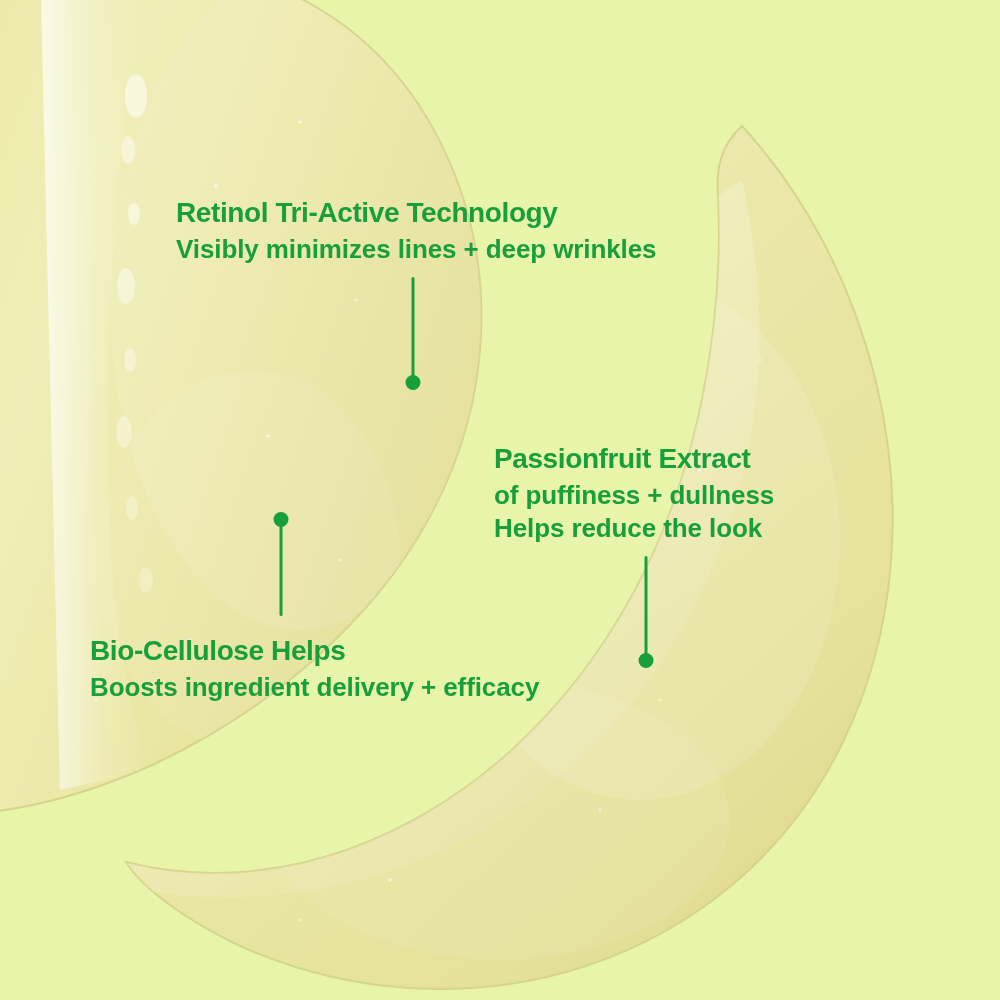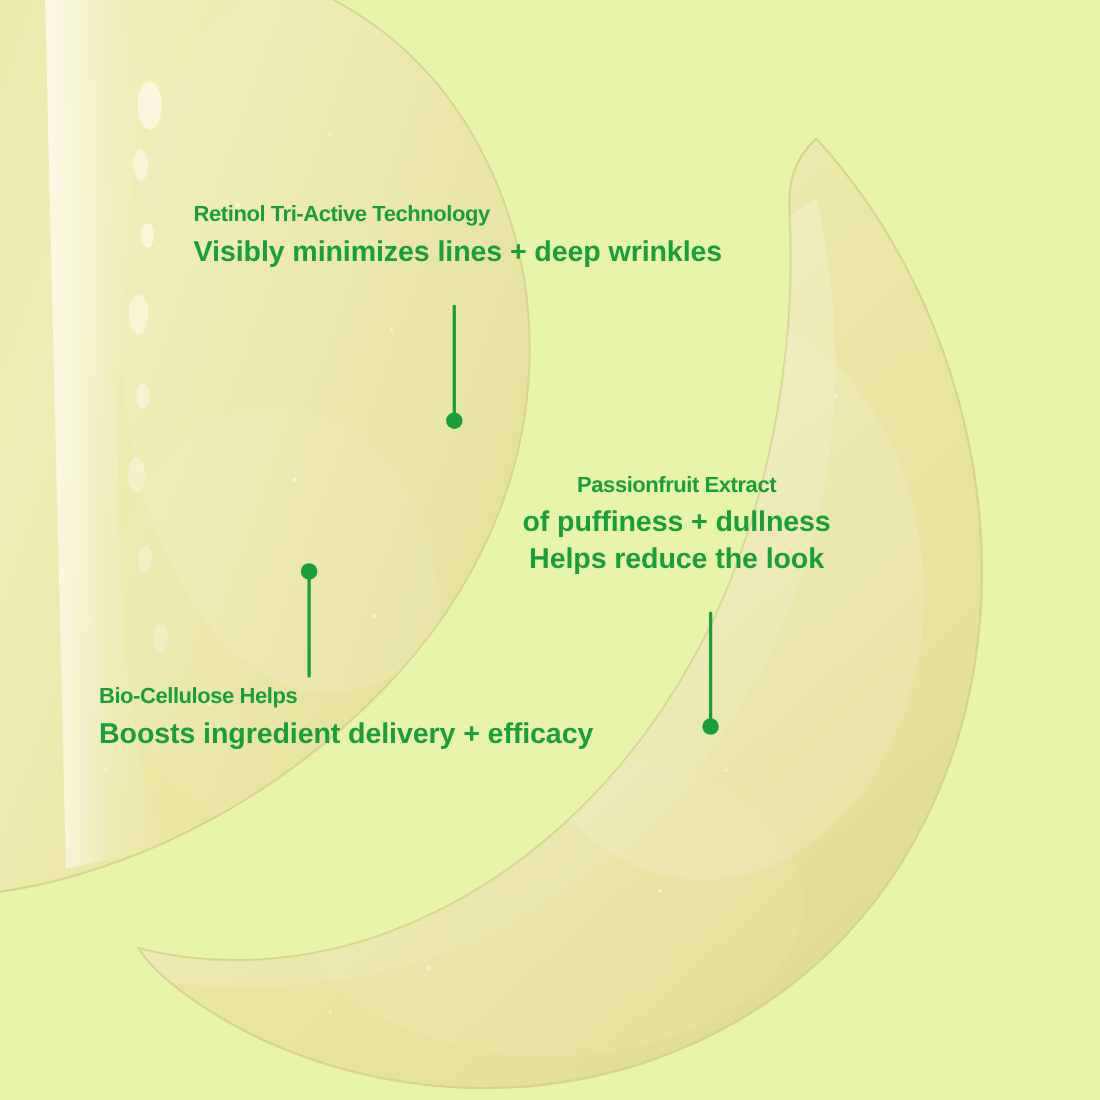--- a/index.html
+++ b/index.html
@@ -27,40 +27,40 @@
     height: 1000px;
   }
 
   
   .callout {
     position: absolute;
     z-index: 5;
   }
   .callout .title {
     font-weight: 700;
-    font-size: 20px;
+    font-size: 28px;
     line-height: 1.18;
     letter-spacing: -0.4px;
-    margin: 0 0 4px 0;
+    margin: 12px 0 4px 0;
     white-space: nowrap;
   }
   .callout .desc {
     font-weight: 700;
     font-size: 26px;
     line-height: 1.28;
     letter-spacing: -0.1px;
     margin: 0;
   }
   .callout .desc .line {
     display: block;
     white-space: nowrap;
   }
 
   #callout-retinol  { left: 176px; top: 184px; }
-  #callout-passion  { left: 475px; top: 430px; text-align: center; }
+  #callout-passion  { left: 494px; top: 430px; }
   #callout-cellulose{ left: 90px;  top: 622px; }
 
   
   .leader {
     position: absolute;
     z-index: 5;
   }
   .leader .stem {
     position: absolute;
     left: 50%;

